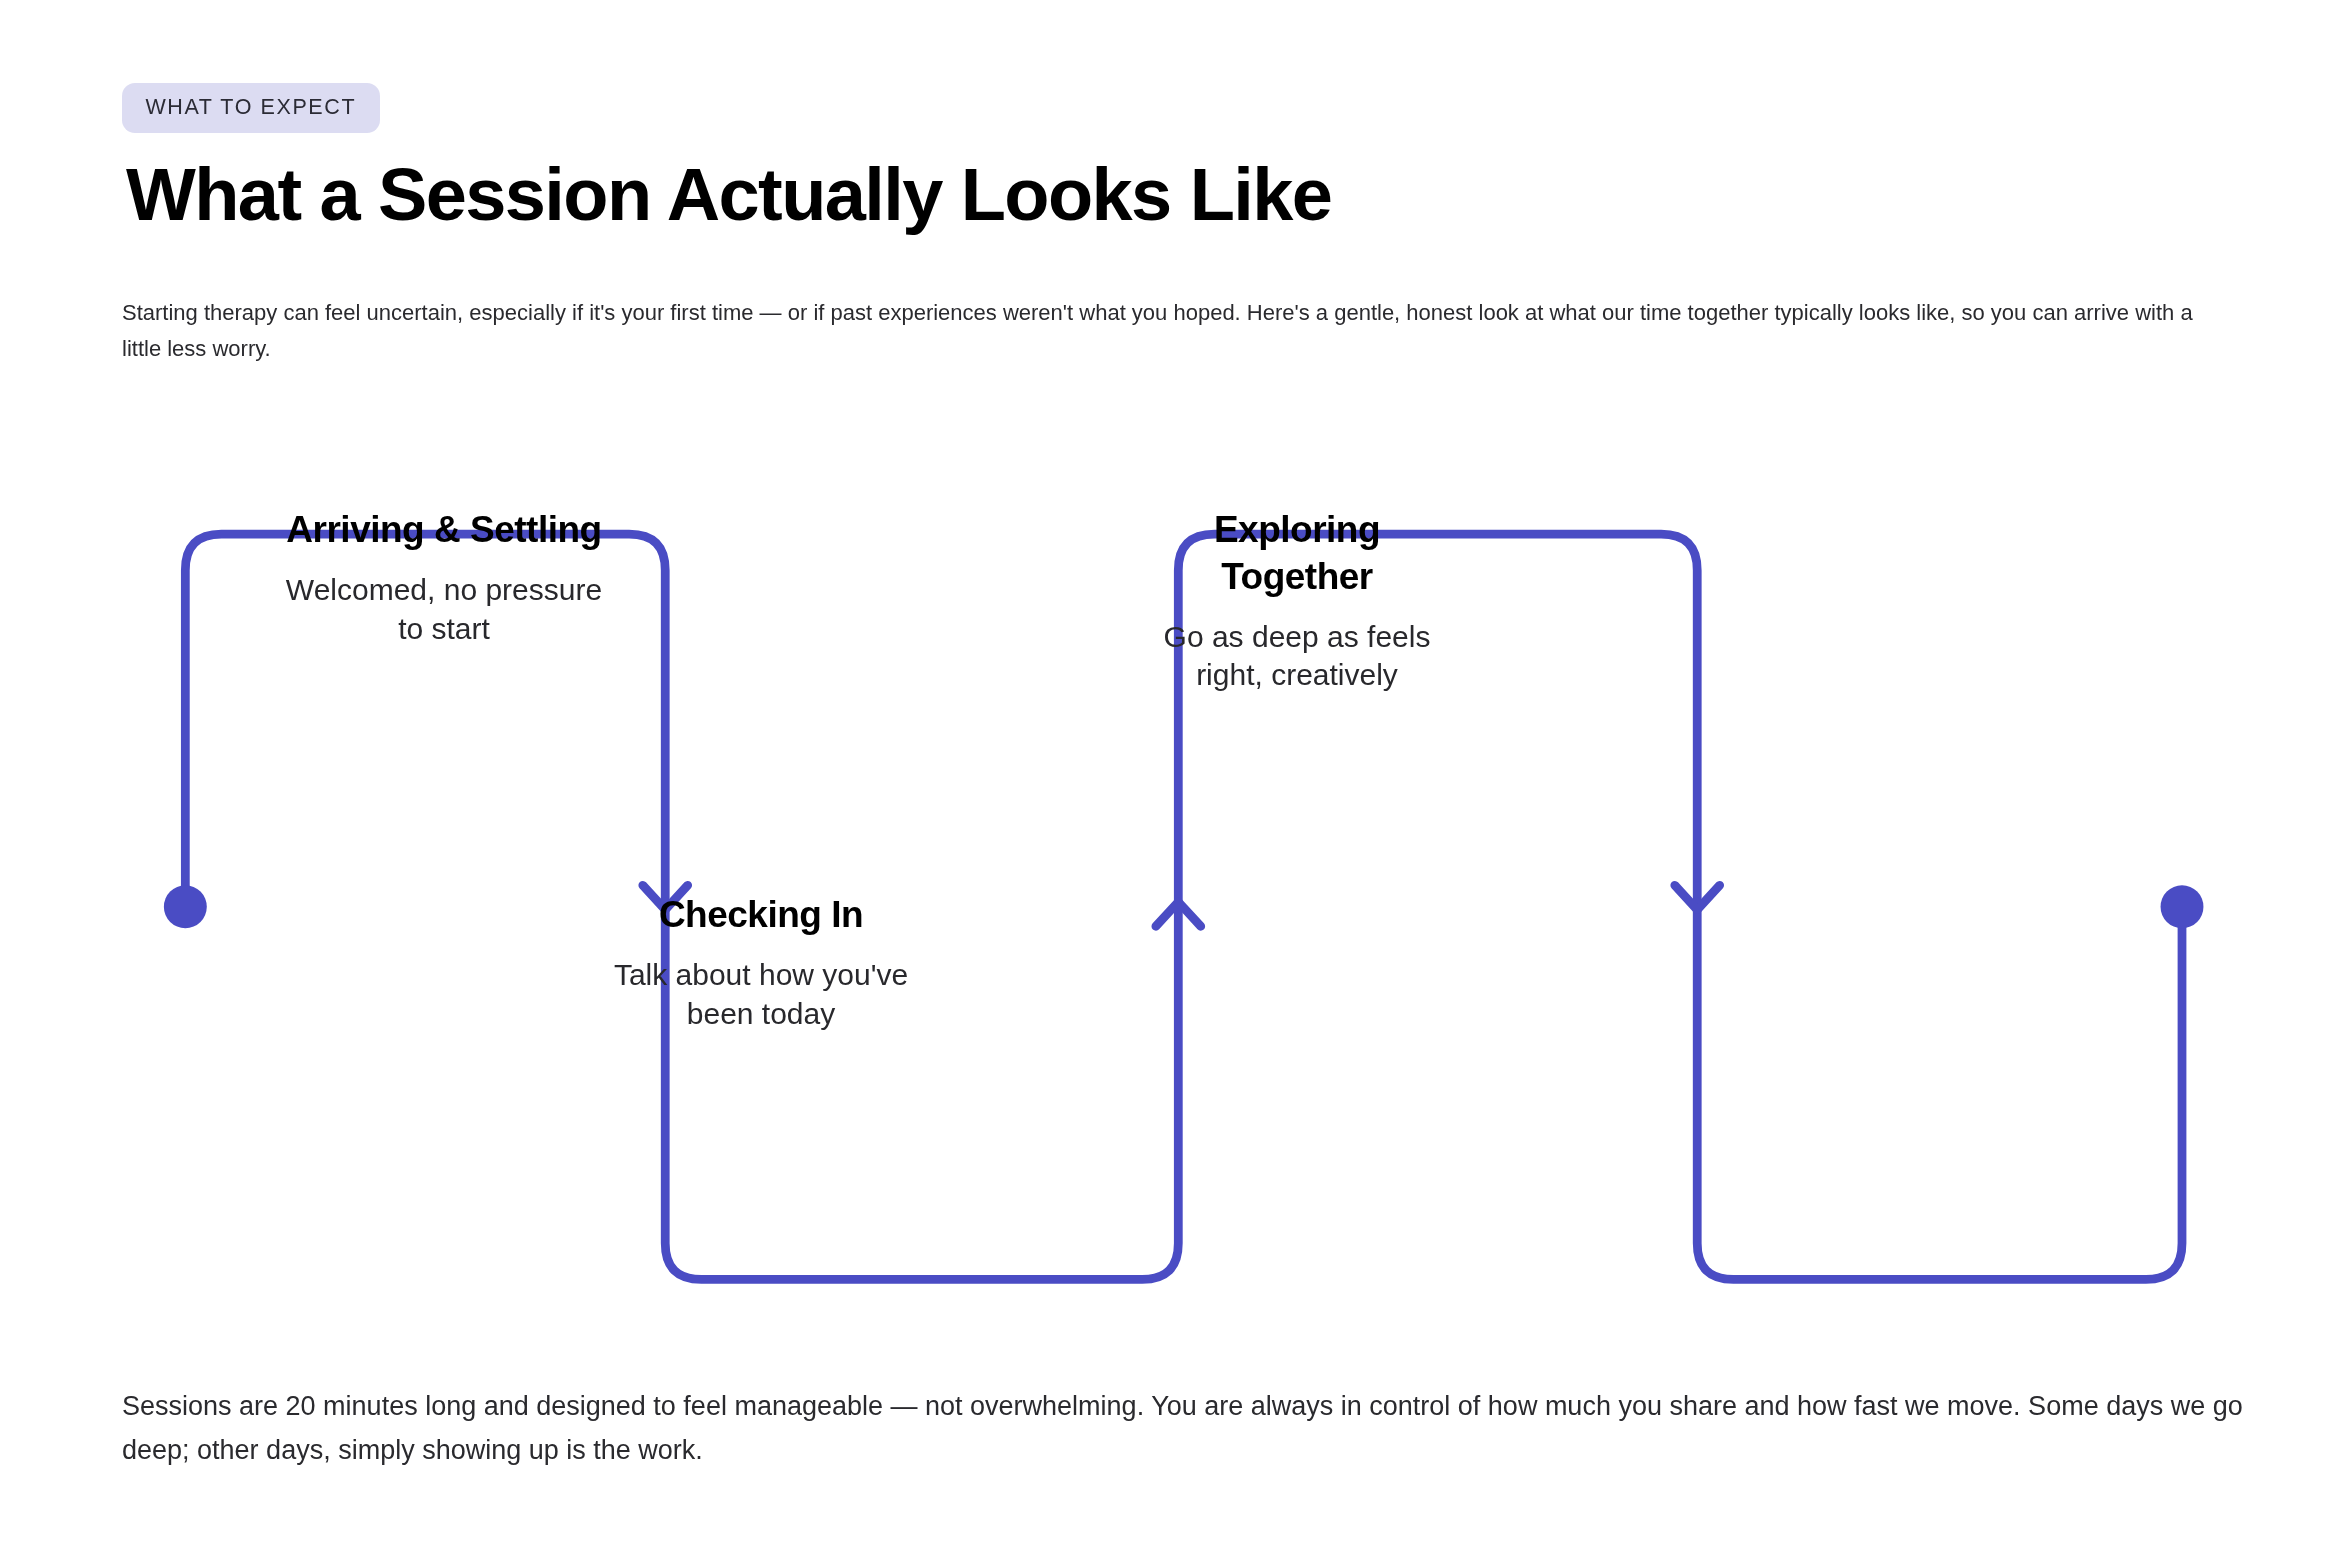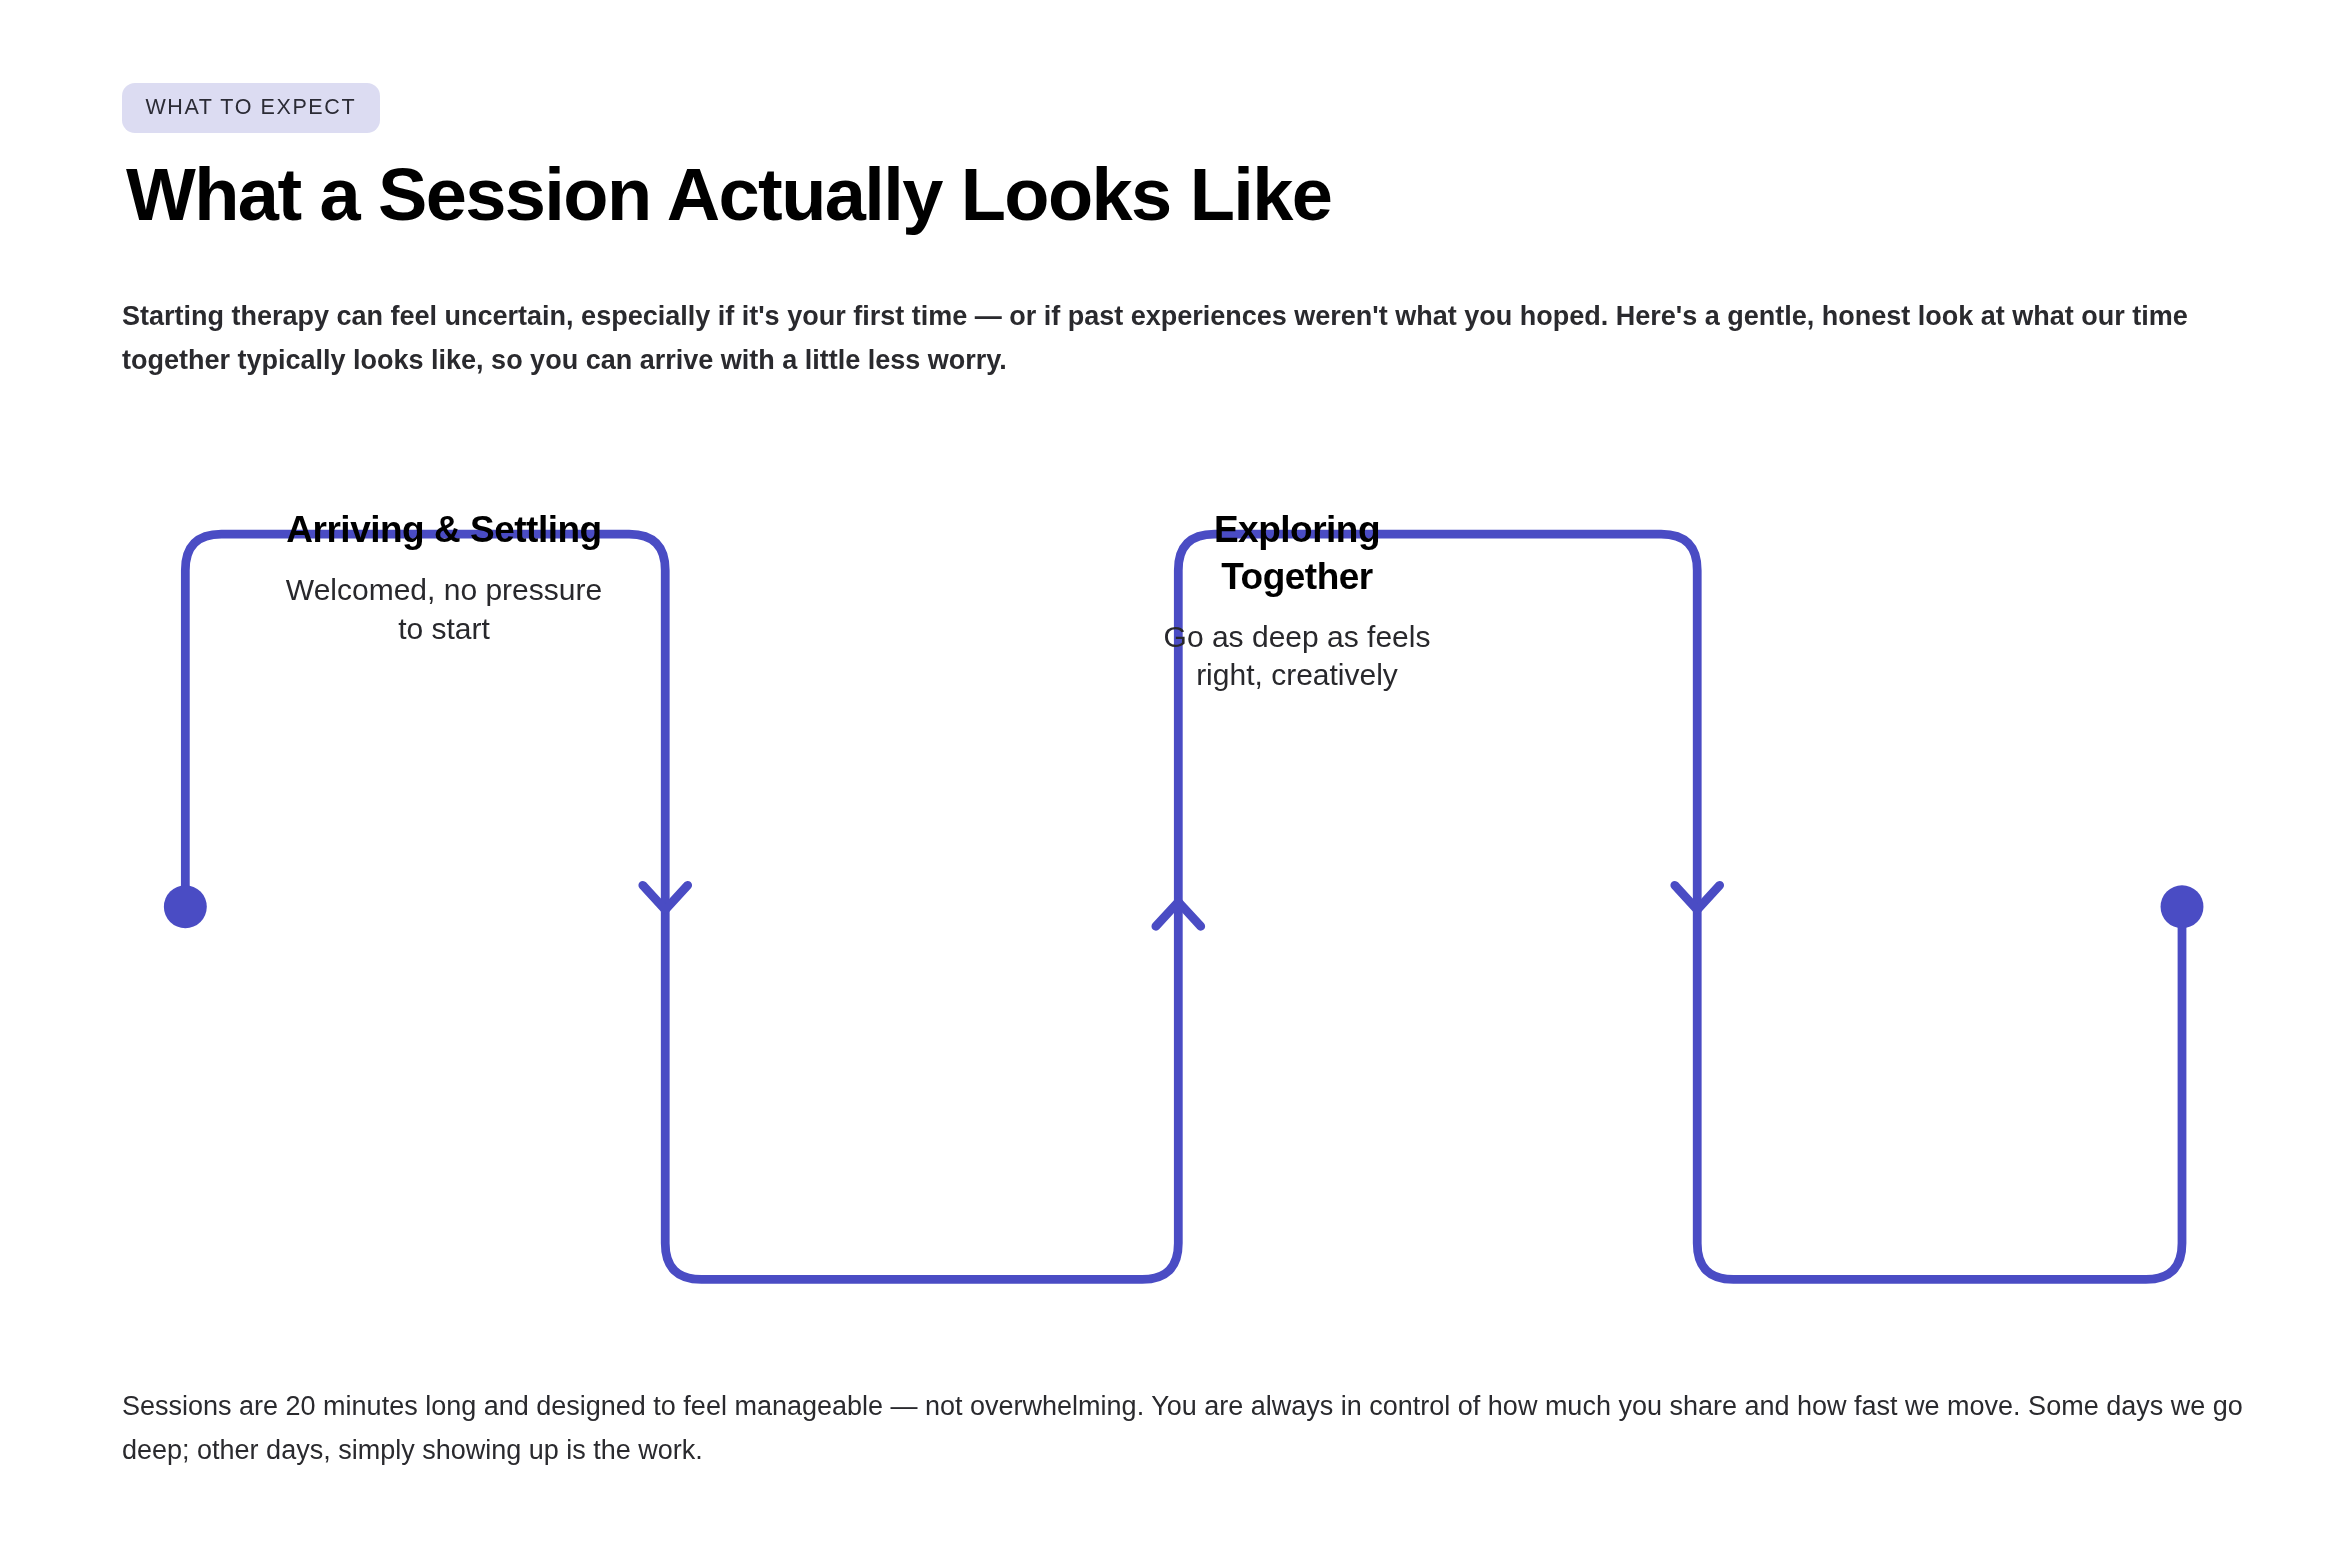--- a/index.html
+++ b/index.html
@@ -49,24 +49,24 @@
     line-height: 1.08;
     white-space: nowrap;
     margin: 4px;
   }
 
   .intro-paragraph {
     position: absolute;
     left: 122px;
     top: 295px;
     width: 2107px;
-    font-size: 27px;
+    font-size: 22px;
     line-height: 1.62;
     color: #2a2a2e;
-    font-weight: 700;
+    font-weight: 400;
     margin: 0;
   }
 
   .outro-paragraph {
     position: absolute;
     left: 122px;
     top: 1385px;
     width: 2126px;
     font-size: 27px;
     line-height: 1.62;
@@ -151,20 +151,24 @@
       <path d="M 1185 520 L 1208 495 L 1231 520" fill="none" stroke="#4a4cc4" stroke-width="9" stroke-linecap="round" stroke-linejoin="round"></path>
 
       <path d="M 1717 478 L 1740 503 L 1763 478" fill="none" stroke="#4a4cc4" stroke-width="9" stroke-linecap="round" stroke-linejoin="round"></path>
     </svg>
 
     <div class="step-card" id="step-0">
       <div class="step-title">Arriving &amp; Settling</div>
       <div class="step-desc">Welcomed, no pressure to start</div>
     </div>
 
+    <div class="step-card" id="step-1">
+      <div class="step-title">Checking In</div>
+      <div class="step-desc">Talk about how you've been today</div>
+    </div>
 
     <div class="step-card" id="step-2">
       <div class="step-title">Exploring Together</div>
       <div class="step-desc">Go as deep as feels right, creatively</div>
     </div>
 
 
   </div>
 
   <p class="outro-paragraph">Sessions are 20 minutes long and designed to feel manageable — not overwhelming. You are always in control of how much you share and how fast we move. Some days we go deep; other days, simply showing up is the work.</p>

